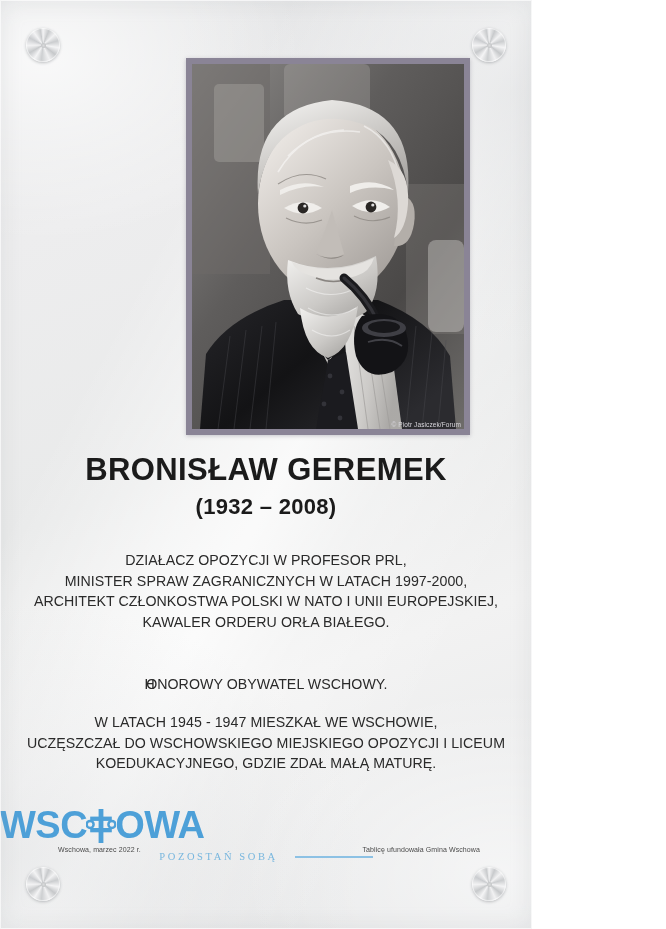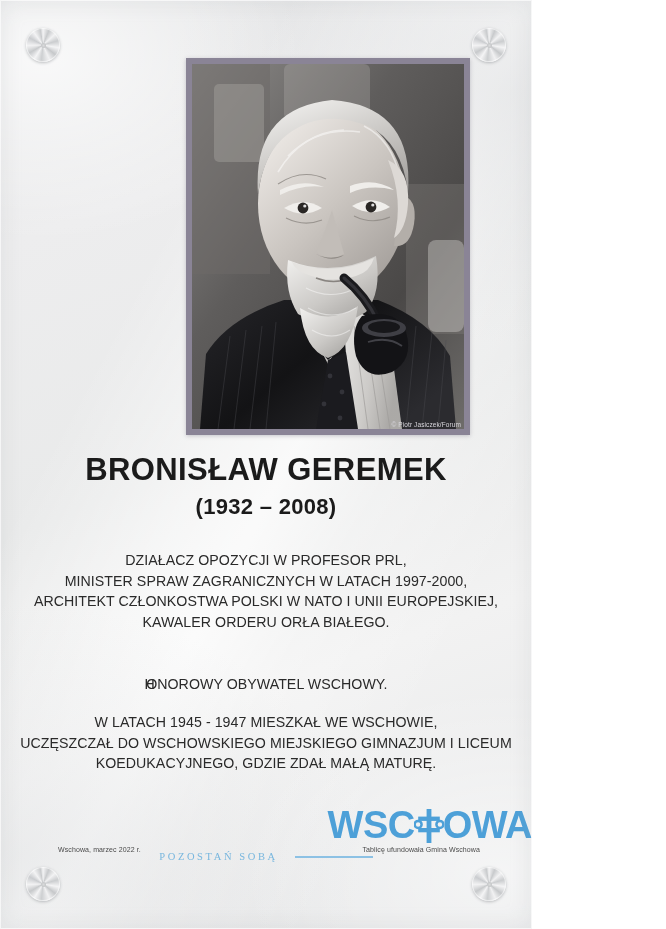--- a/index.html
+++ b/index.html
@@ -149,21 +149,21 @@
     letter-spacing: -8.5px;
     margin-right: 8.5px;
     text-align: center;
   }
 
   
   .logo {
     position: absolute;
     left: 0; right: 0;
     top: 806px;
-    text-align: right;
+    text-align: left;
   }
   .logo-word {
     display: inline-flex;
     align-items: center;
     justify-content: center;
     font-size: 38px;
     font-weight: bold;
     color: #4da0d8;
     letter-spacing: -0.5px;
     line-height: 1;
@@ -354,21 +354,21 @@
     <span class="ln">ARCHITEKT CZŁONKOSTWA POLSKI W NATO I UNII EUROPEJSKIEJ,</span>
     <span class="ln">KAWALER ORDERU ORŁA BIAŁEGO.</span>
   </div>
 
   <div class="body-block para-2">
     <span class="ln"><span class="glyph-overlap">HO</span><span>NOROWY OBYWATEL WSCHOWY.</span></span>
   </div>
 
   <div class="body-block para-3">
     <span class="ln">W LATACH 1945 - 1947 MIESZKAŁ WE WSCHOWIE,</span>
-    <span class="ln">UCZĘSZCZAŁ DO WSCHOWSKIEGO MIEJSKIEGO GIMNAZJUM I LICEUM</span>
+    <span class="ln">UCZĘSZCZAŁ DO WSCHOWSKIEGO MIEJSKIEGO OPOZYCJI I LICEUM</span>
     <span class="ln">KOEDUKACYJNEGO, GDZIE ZDAŁ MAŁĄ MATURĘ.</span>
   </div>
 
   <div class="logo">
     <div class="logo-word">
       <span>WSC</span>
       <span class="logo-mark">
         <svg viewBox="0 0 30 34" aria-hidden="true">
           <rect x="12.6" y="0" width="4.8" height="34" fill="#4da0d8"></rect>
           <rect x="4.2" y="7.6" width="21.6" height="4.3" fill="#4da0d8"></rect>

